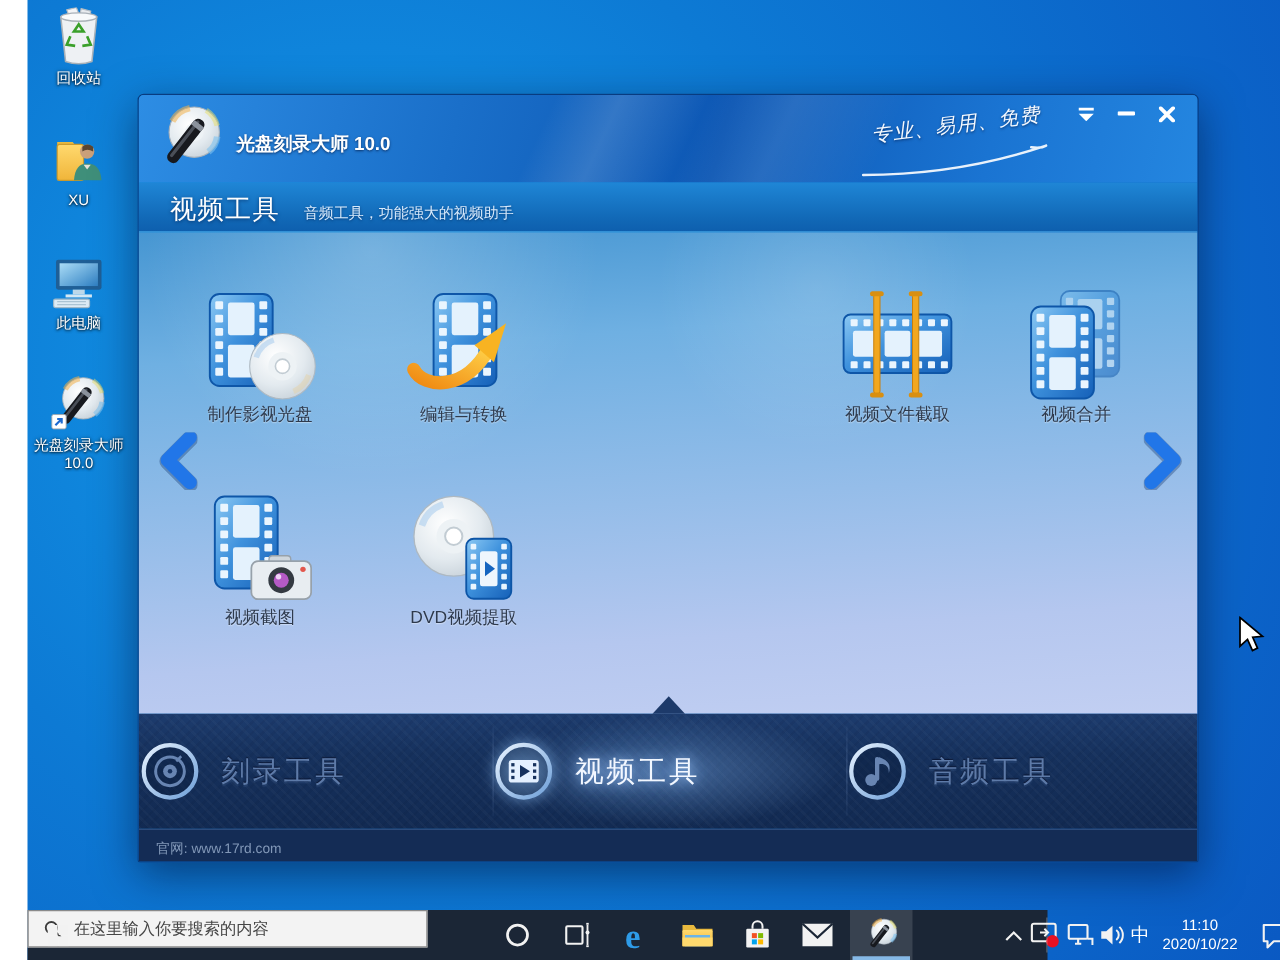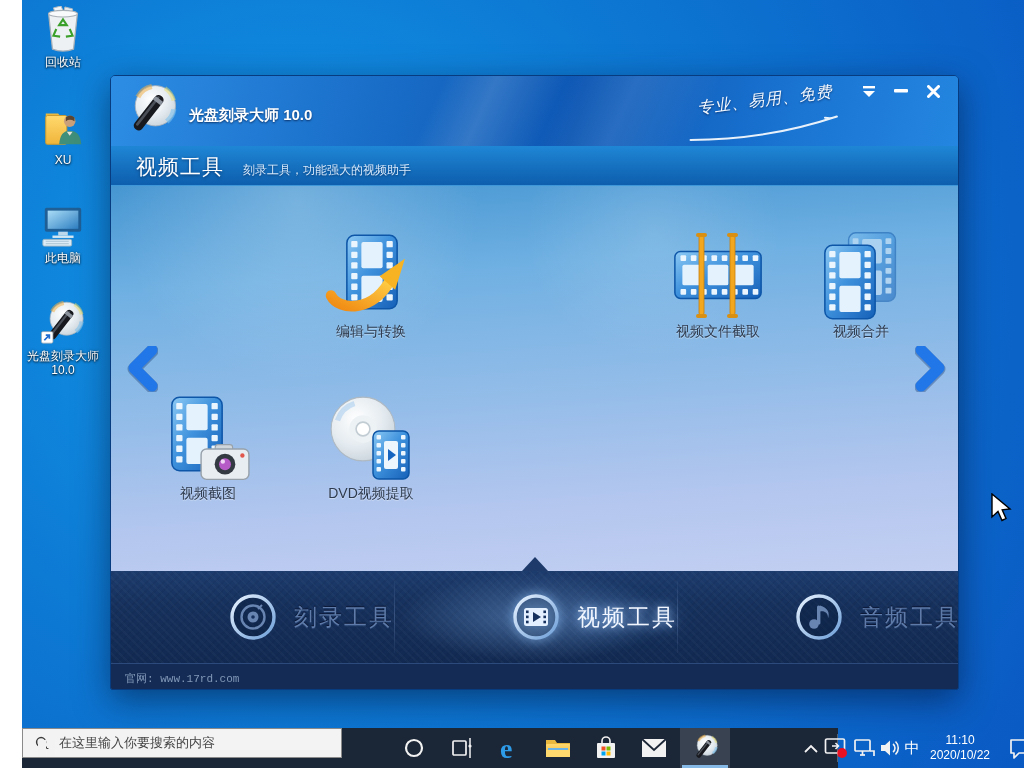--- a/index.html
+++ b/index.html
@@ -60,34 +60,34 @@
   #tab-pointer { position:absolute; left:411px; bottom:0; width:0; height:0;
     border-left:13px solid transparent; border-right:13px solid transparent;
     border-bottom:14px solid #1d3a6a; }
 
   #tabbar { position:relative; height:92px;
     background:linear-gradient(180deg,#1d3c6e 0%,#16315d 35%,#122a52 100%); }
   #tabbar:before { content:""; position:absolute; inset:0;
     background:repeating-linear-gradient(45deg, rgba(255,255,255,.025) 0 2px, transparent 2px 6px),
                repeating-linear-gradient(-45deg, rgba(0,0,20,.05) 0 2px, transparent 2px 6px); }
   .tab { position:absolute; top:0; width:283px; height:92px; display:flex; align-items:center;
-    justify-content:flex-end; gap:16px; cursor:pointer; }
+    justify-content:flex-start; gap:16px; cursor:pointer; }
   .tab .tab-ico { width:50px; height:50px; color:#6885b2; }
   .tab .tab-label { font-size:23px; letter-spacing:2px; color:#5d7aa8;
     text-shadow:0 -1px 1px rgba(0,0,20,.6), 0 1px 1px rgba(120,160,220,.15); }
   .tab.active { background:radial-gradient(ellipse at 50% 50%, rgba(140,190,250,.38), rgba(140,190,250,0) 68%); }
   .tab.active .tab-ico { color:#e4f0ff; filter:drop-shadow(0 0 6px rgba(150,200,255,.9)); }
   .tab.active .tab-label { color:#f2f7ff;
     text-shadow:0 0 10px rgba(165,205,255,.95), 0 0 22px rgba(120,175,245,.8); }
   .tab-divider { position:absolute; top:10px; width:1px; height:72px;
     background:linear-gradient(180deg, rgba(140,170,220,.05), rgba(140,170,220,.28), rgba(140,170,220,.05)); }
 
   #winfooter { position:relative; height:28px; background:#142c55; border-top:1px solid #2c4b7c; }
   #winfooter .ftxt { position:absolute; left:14px; top:7px; font-size:11px; color:#8298b8;
-    font-family:Liberation Mono, monospace; }
+    font-family:Liberation Sans, sans-serif; }
 
   
   #taskbar { position:absolute; left:0; bottom:0; width:816px; height:40px; background:#1b2636; }
   .tbslot { position:absolute; top:0; height:40px; display:flex; align-items:center;
     justify-content:center; cursor:pointer; }
   #tb-start { left:0; width:48px; }
   #tb-search { left:48px; top:5px; width:320px; height:30px; background:#f3f3f3;
     border:1px solid #8a8a8a; display:flex; align-items:center; gap:9px; padding-left:12px; cursor:text; }
   #tb-search .stext { font-size:13px; color:#454545; }
   #tb-cortana { left:368px; width:48px; } #tb-taskview { left:416px; width:48px; }
@@ -357,34 +357,45 @@
       </div>
       <div class="winbtn" id="btn-close">
         <svg width="13" height="13" viewBox="0 0 13 13">
           <path d="M1.5,1.5 L11.5,11.5 M11.5,1.5 L1.5,11.5" stroke="#fff" stroke-width="3" stroke-linecap="round"></path>
         </svg>
       </div>
     </div>
 
     <div id="sectionbar">
       <div id="sec-title">视频工具</div>
-      <div id="sec-sub">刻录工具，功能强大的视频助手</div>
+      <div id="sec-sub">音频工具，功能强大的视频助手</div>
     </div>
 
     <div id="content">
 
       <svg class="navarrow" id="nav-left" viewBox="0 0 32 46">
         <path d="M26,5 L8,23 L26,41" fill="none" stroke="#0b2f66" stroke-width="13" stroke-linecap="round" stroke-linejoin="round" opacity=".35"></path>
         <path d="M26,4 L8,22 L26,40" fill="none" stroke="#2176e8" stroke-width="11" stroke-linecap="round" stroke-linejoin="round"></path>
       </svg>
       <svg class="navarrow" id="nav-right" viewBox="0 0 32 46">
         <path d="M6,5 L24,23 L6,41" fill="none" stroke="#0b2f66" stroke-width="13" stroke-linecap="round" stroke-linejoin="round" opacity=".35"></path>
         <path d="M6,4 L24,22 L6,40" fill="none" stroke="#2176e8" stroke-width="11" stroke-linecap="round" stroke-linejoin="round"></path>
       </svg>
 
+      <div class="tcell" style="left:22px;top:45px">
+        <div class="ticon">
+          <svg style="left:2px;top:2px" width="58" height="78" viewBox="0 0 60 80">
+              <use href="#sym-film"></use>
+            </svg>
+          <svg style="left:36px;top:34px" width="56" height="56" viewBox="0 0 64 64">
+              <use href="#sym-disc"></use>
+            </svg>
+        </div>
+        <div class="tlabel">制作影视光盘</div>
+      </div>
 
       <div class="tcell" style="left:185px;top:45px">
         <div class="ticon">
           <svg style="left:18px;top:2px" width="58" height="78" viewBox="0 0 60 80">
               <use href="#sym-film"></use>
             </svg>
           <svg style="left:-2px;top:16px" width="88" height="68" viewBox="0 0 90 70">
               <use href="#sym-swooshArrow"></use>
             </svg>
         </div>

